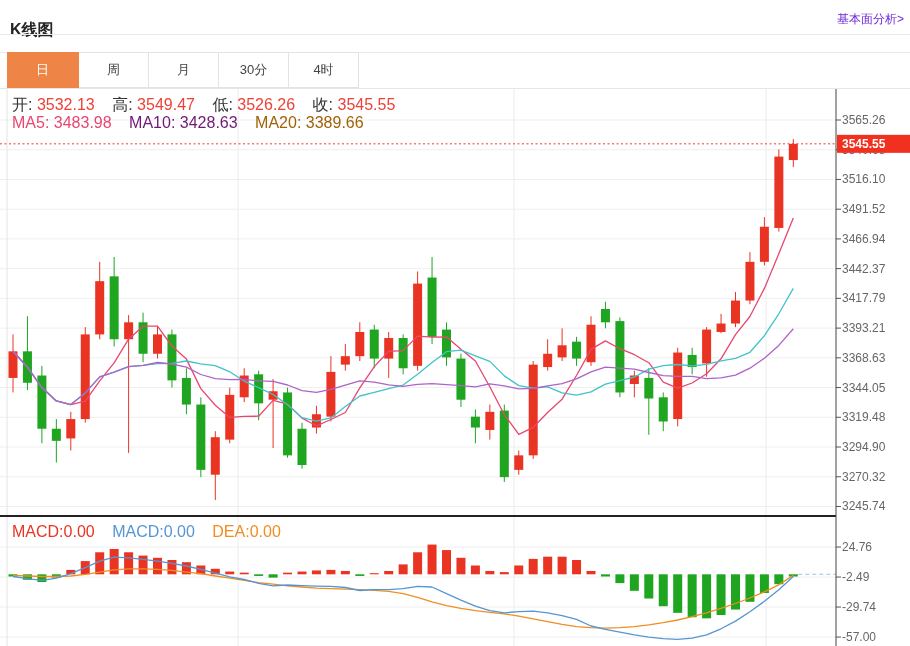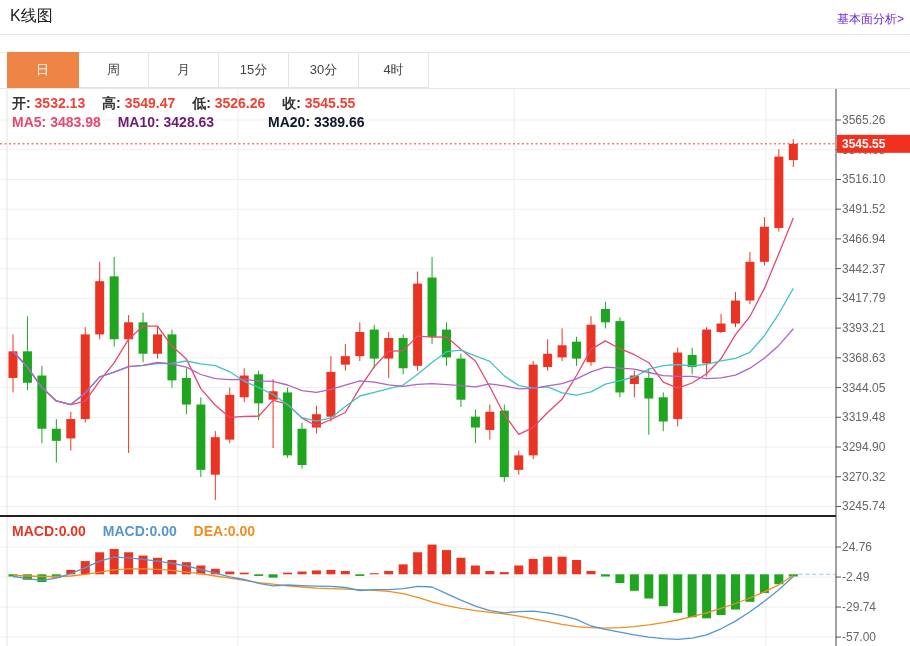--- a/index.html
+++ b/index.html
@@ -1,45 +1,44 @@
 <!DOCTYPE html>
 <html><head>
 <meta charset="utf-8">
 <style>
   html,body{margin:0;padding:0;background:#fff;}
   body{width:910px;height:646px;position:relative;overflow:hidden;
        font-family:"Liberation Sans","DejaVu Sans",sans-serif;-webkit-font-smoothing:antialiased;}
   .hairline{position:absolute;left:0;width:910px;height:1px;background:#e9e9e9;}
-  #title{position:absolute;left:10px;top:6px;font-size:16px;font-weight:normal;color:#222;margin:0;}
+  #title{position:absolute;left:10px;top:20px;font-size:16px;font-weight:bold;color:#222;margin:0;}
   #analysis-link{position:absolute;right:6px;top:11px;font-size:12px;color:#6d28d9;text-decoration:none;cursor:pointer;}
   #tabs{position:absolute;left:7px;top:52px;display:flex;border:1px solid #e3e3e3;background:#fff;}
   .tab{width:69px;height:34px;line-height:34px;text-align:center;font-size:13px;color:#444;
        border-right:1px solid #e3e3e3;cursor:pointer;background:#fff;}
   .tab:last-child{border-right:none;}
   .tab.active{color:#fff;border-color:transparent;margin:-1px 0 -1px -1px;height:36px;line-height:36px;width:71px;}
-  .readout{position:absolute;font-size:14px;white-space:nowrap;z-index:3;font-weight:bold;}
+  .readout{position:absolute;font-size:16px;white-space:nowrap;z-index:3;}
   .readout .grp{margin-right:13px;}
   .lbl{color:#333;}
   #chart{position:absolute;left:0;top:88px;z-index:1;}
   svg text{font-family:"Liberation Sans","DejaVu Sans",sans-serif;}
 </style>
 </head>
 <body>
 
 <h1 id="title">K线图</h1>
 <a id="analysis-link">基本面分析&gt;</a>
 <div class="hairline" style="top:34px"></div>
 <div class="hairline" style="top:52px"></div>
 <div class="hairline" style="top:88px;background:#e6e6e6"></div>
 
 <div id="tabs">
     <div class="tab active" style="background: rgb(238, 132, 69);">日</div>
     <div class="tab">周</div>
     <div class="tab">月</div>
-    <div class="tab">15分</div>
     <div class="tab">30分</div>
     <div class="tab">4时</div>
   </div>
 
 <svg id="chart" width="910" height="558" viewBox="0 88 910 558">
     <g>
       <line x1="0" y1="120" x2="836" y2="120" stroke="#efefef" stroke-width="1"></line>
       <line x1="0" y1="149.73000000000002" x2="836" y2="149.73000000000002" stroke="#efefef" stroke-width="1"></line>
       <line x1="0" y1="179.45999999999944" x2="836" y2="179.45999999999944" stroke="#efefef" stroke-width="1"></line>
       <line x1="0" y1="209.18999999999892" x2="836" y2="209.18999999999892" stroke="#efefef" stroke-width="1"></line>
@@ -300,21 +299,21 @@
     <span style="color: rgb(239, 65, 54);">3526.26</span></span>
   <span class="grp"><span class="lbl">收:</span>
     <span style="color: rgb(239, 65, 54);">3545.55</span></span>
 </div>
 
 <div class="readout" style="left:12px;top:114px">
   <span class="grp" style="color: rgb(232, 71, 111);"><span>MA5:</span>
     <span>3483.98</span></span>
   <span class="grp" style="color: #701a75;"><span>MA10:</span>
     <span>3428.63</span></span>
-  <span class="grp" style="color: #0f172a; margin-left: 37px;"><span>MA20:</span>
+  <span class="grp" style="color: #a16207;"><span>MA20:</span>
     <span>3389.66</span></span>
 </div>
 
 <div class="readout" style="left:12px;top:523px">
   <span class="grp" style="color: rgb(234, 52, 35);"><span>MACD:</span><span>0.00</span></span>
   <span class="grp" style="color: rgb(85, 150, 210);"><span>MACD:</span><span>0.00</span></span>
   <span class="grp" style="color: rgb(239, 142, 33); margin-top: 42px;"><span>DEA:</span><span>0.00</span></span>
 </div>
 
 </body></html>

